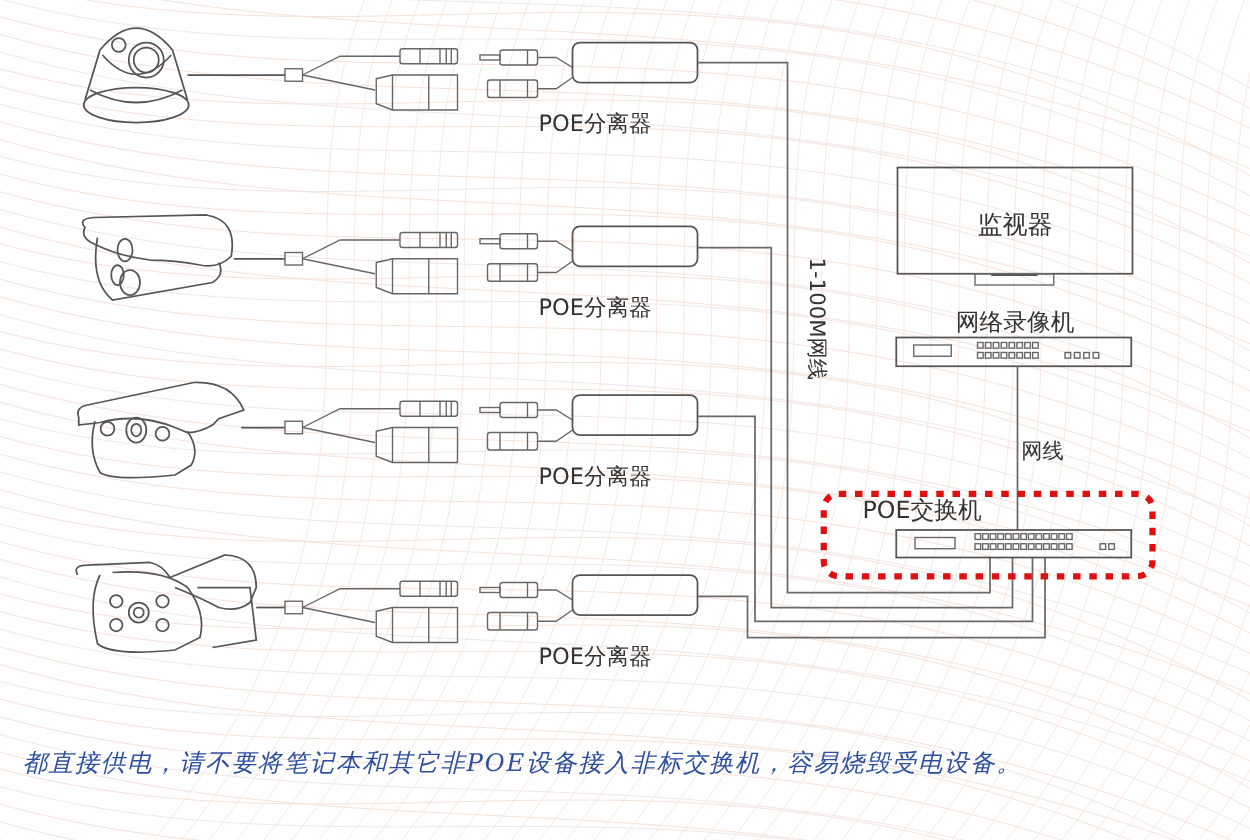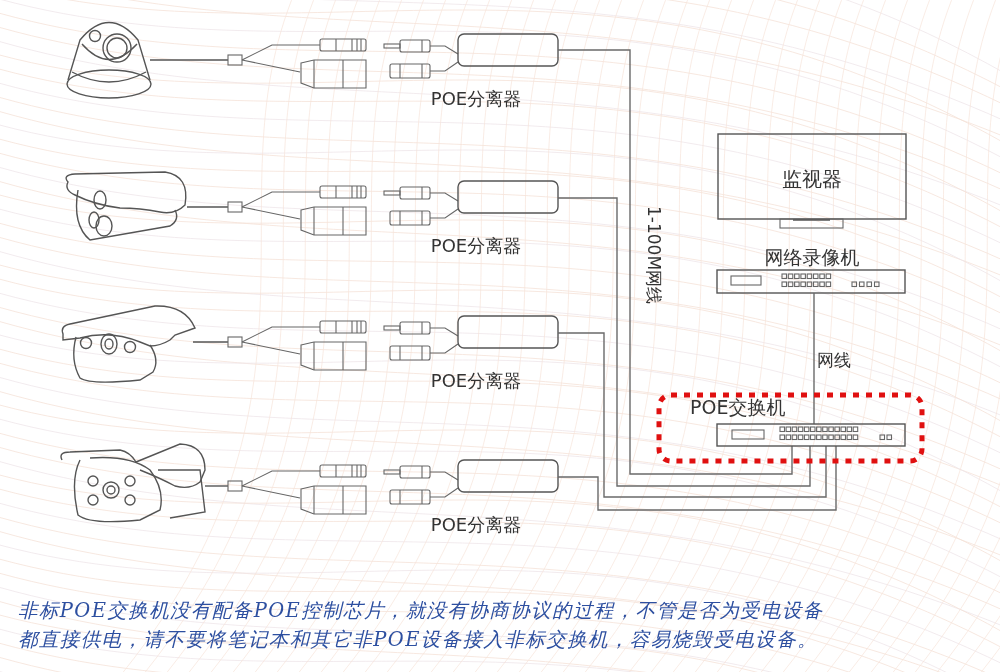--- a/index.html
+++ b/index.html
@@ -374,15 +374,14 @@
       <rect class="stroke-thin" x="880" y="435" width="4.5" height="4.5"></rect>
       <rect class="stroke-thin" x="887" y="435" width="4.5" height="4.5"></rect>
     </g>
 
   <rect id="highlight" x="659" y="395" width="263" height="66" rx="12" ry="12" fill="none" stroke-width="5" stroke-dasharray="6 7" stroke="#e01010"></rect>
 
   <text class="lbl" font-size="17" transform="translate(648,206) rotate(90)">1-100M网线</text>
 </svg>
 
 <div class="note" style="color: rgb(45, 79, 160);">
-  <div>非标POE交换机没有配备POE控制芯片，就没有协商协议的过程，不管是否为受电设备</div>
   <div>都直接供电，请不要将笔记本和其它非POE设备接入非标交换机，容易烧毁受电设备。</div>
 </div>
 
 </body></html>

